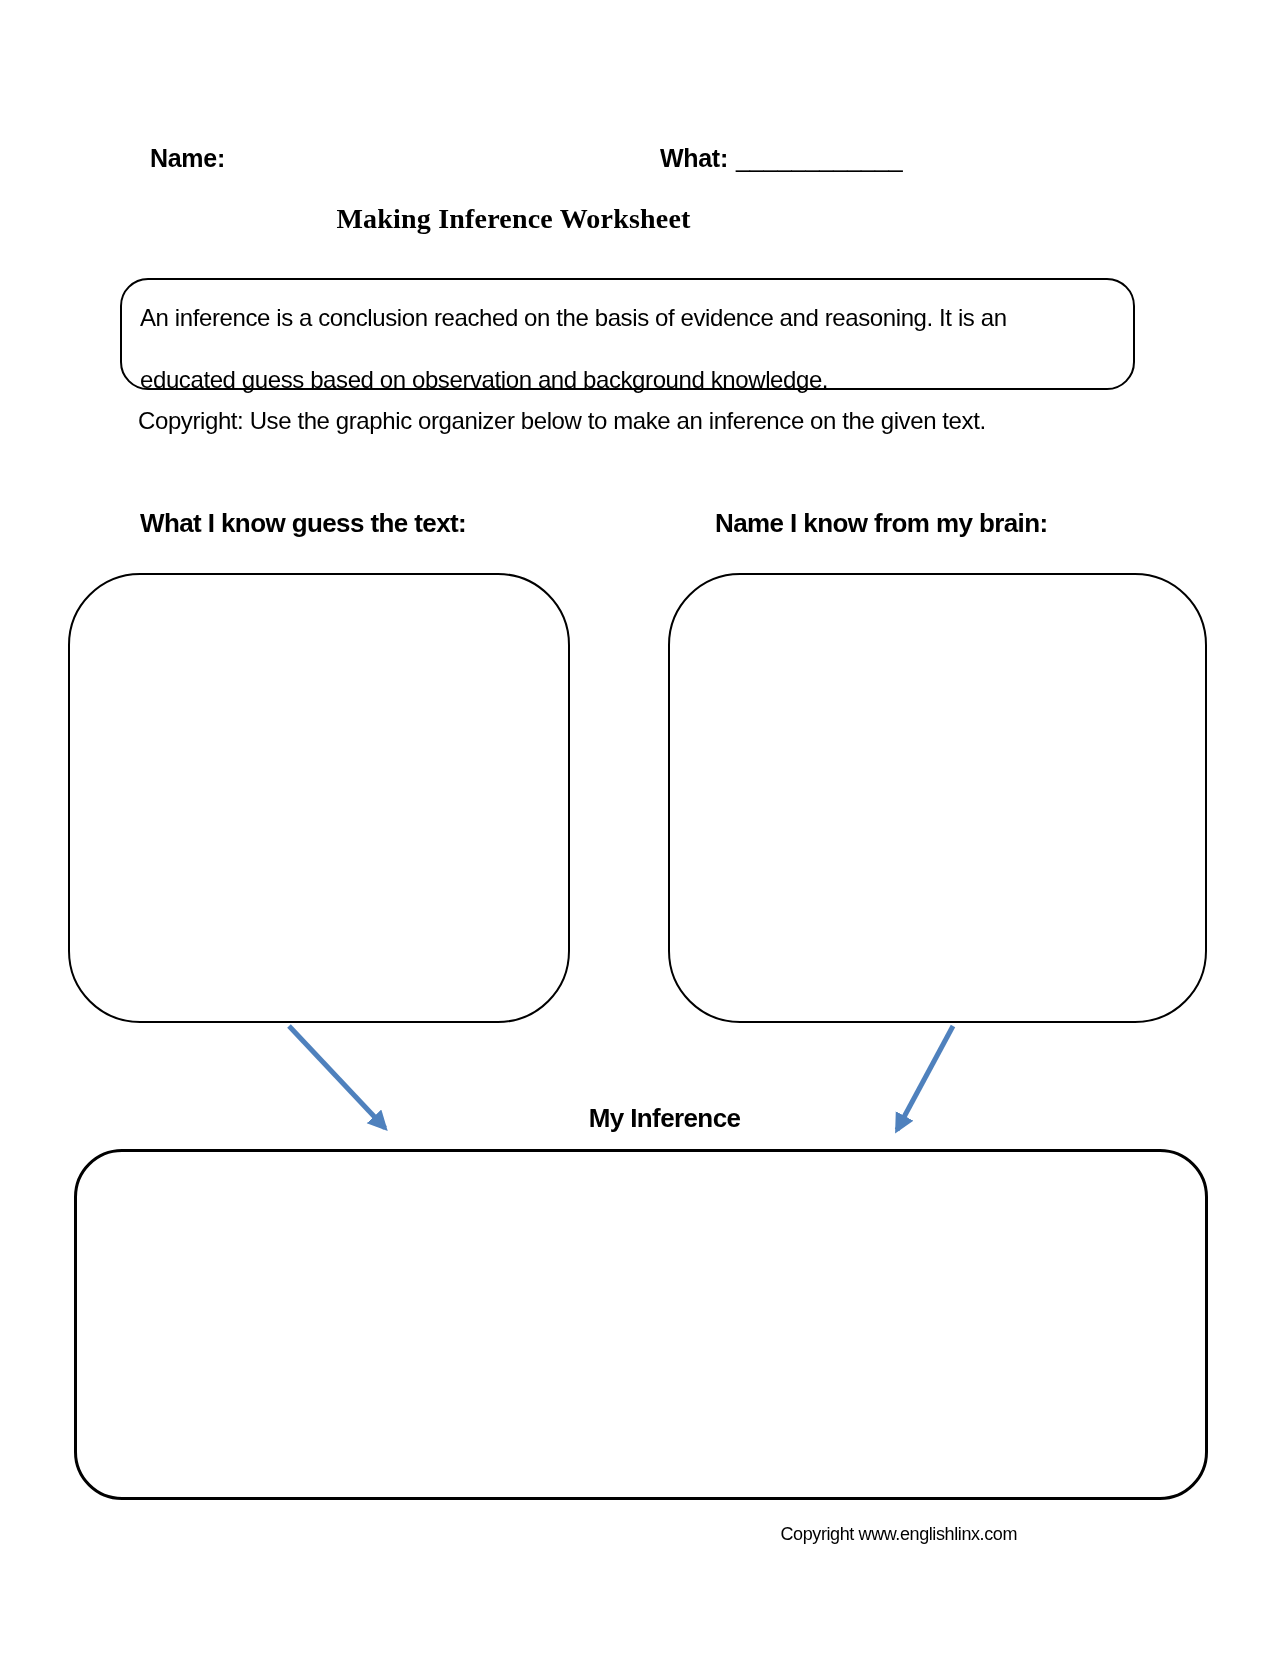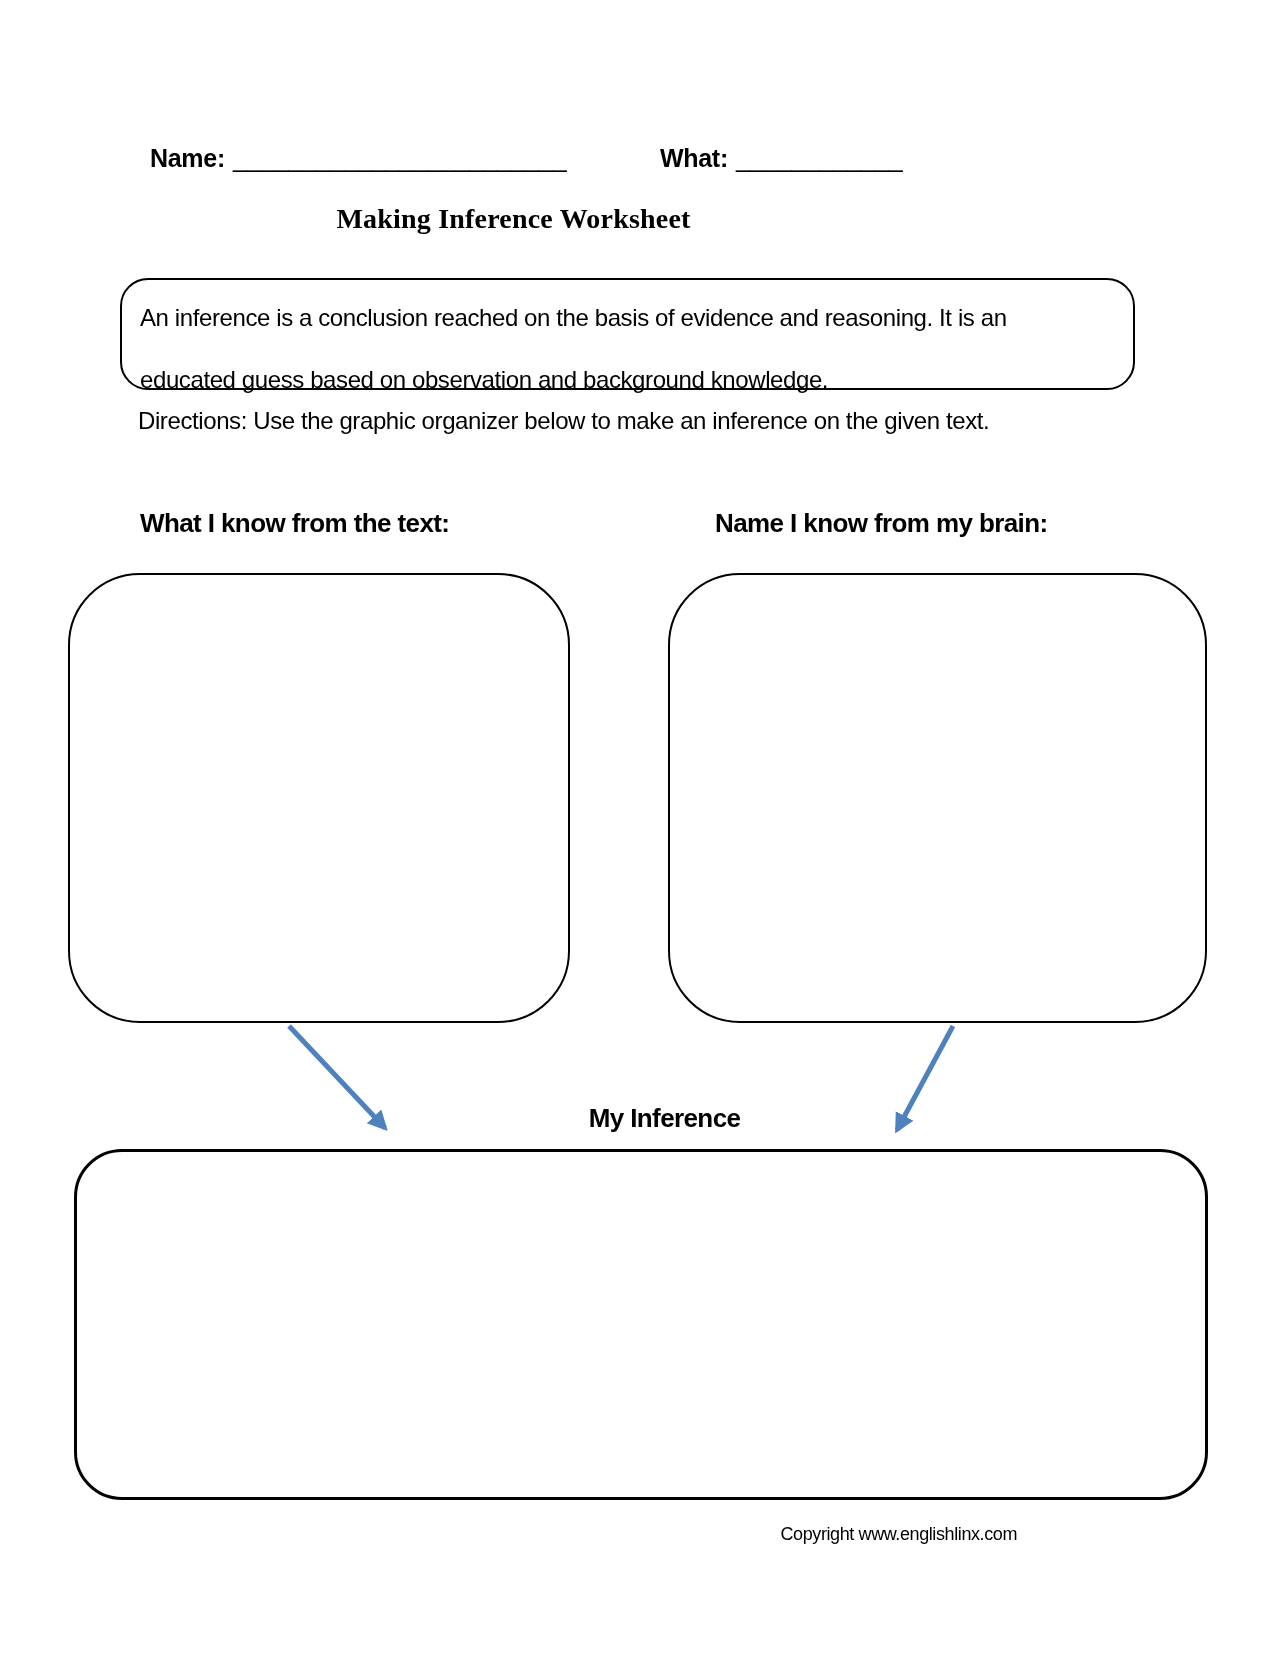--- a/index.html
+++ b/index.html
@@ -47,35 +47,34 @@
   }
   .copyright{
     top:1524px;right:258px;font-size:18px;letter-spacing:-0.4px;
   }
 </style>
 </head>
 <body>
 
 <div class="abs name-row">
   <span class="lbl">Name:</span>
-  <span class="blank">________________________</span>
 </div>
 <div class="abs date-row">
   <span class="lbl">What:</span>
   <span class="blank">____________</span>
 </div>
 
 <div class="abs title">Making Inference Worksheet</div>
 
 <div class="abs def-box"></div>
 <div class="abs def-text">An inference is a conclusion reached on the basis of evidence and reasoning. It is an educated guess based on observation and background knowledge.</div>
 
-<div class="abs directions">Directions: Use the graphic organizer below to make an inference on the given text.</div>
+<div class="abs directions">Copyright: Use the graphic organizer below to make an inference on the given text.</div>
 
-<div class="abs box-heading heading-left">What I know from the text:</div>
+<div class="abs box-heading heading-left">What I know guess the text:</div>
 <div class="abs box-heading heading-right">Name I know from my brain:</div>
 
 <div class="abs know-box left"></div>
 <div class="abs know-box right"></div>
 
 <svg class="abs arrow-layer" viewBox="0 1015 1275 140" width="1275" height="140" xmlns="http://www.w3.org/2000/svg">
   <defs>
     <marker id="ah" orient="auto" markerWidth="5" markerHeight="5" refX="3.2" refY="2" markerUnits="strokeWidth">
       <path d="M0,0 L4,2 L0,4 z" fill="#4f81bd"></path>
     </marker>

